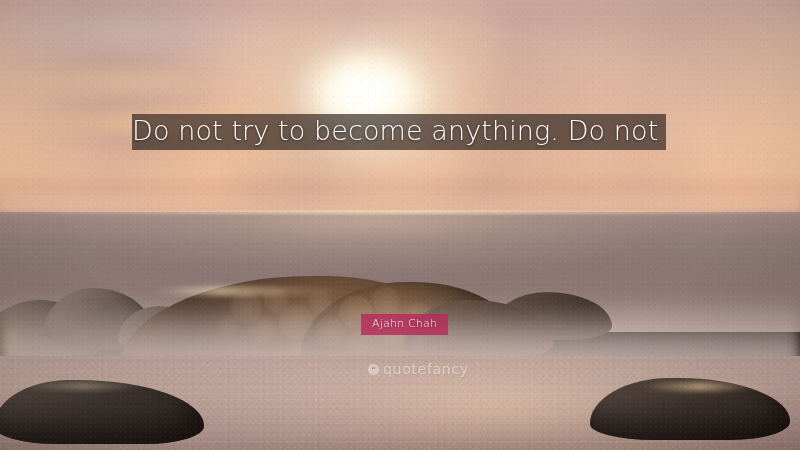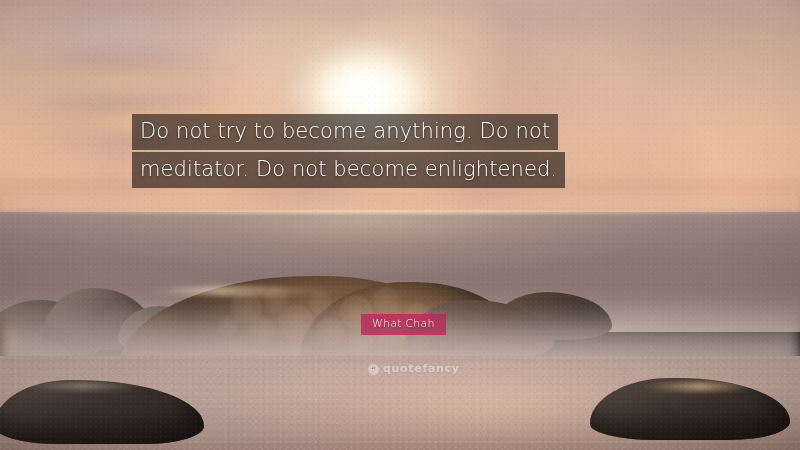--- a/index.html
+++ b/index.html
@@ -291,26 +291,26 @@
   
   .quote-block {
     position: absolute;
     left: 132px;
     top: 114px;
     width: 540px;
   }
   .quote-line {
     display: table;
     margin: 0 0 2px 0;
-    padding: 2px 8px 4px 8px;
+    padding: 2px 8px 4px 0;
     background: rgba(36,27,23,0.64);
     color: #fdfcfa;
     font-family: "DejaVu Sans", sans-serif;
     font-weight: 300;
-    font-size: 21px;
+    font-size: 27px;
     line-height: 30px;
     letter-spacing: 0.1px;
     white-space: nowrap;
     text-shadow: 0 1px 3px rgba(0,0,0,0.55);
   }
 
   
   .author-badge {
     position: absolute;
     left: 361px;
@@ -343,22 +343,22 @@
     color: rgba(120,100,95,0.95);
     font-family: "DejaVu Serif", serif;
     font-size: 8px;
     font-weight: 700;
     line-height: 11px;
     text-align: center;
   }
   .wm-text {
     color: rgba(252,248,246,0.85);
     font-family: "DejaVu Sans", sans-serif;
-    font-weight: 700;
-    font-size: 11px;
+    font-weight: 400;
+    font-size: 14px;
     line-height: 12px;
     letter-spacing: 0.7px;
     text-shadow: 0 1px 2px rgba(0,0,0,0.18);
   }
 </style>
 </head>
 <body>
 
 <div id="stage">
 
@@ -415,25 +415,24 @@
   <div class="rock rock-fg-left-hl"></div>
   <div class="rock rock-fg-right"></div>
   <div class="rock rock-fg-right-hl"></div>
   <div class="wet-reflect"></div>
 
   <div class="layer vignette"></div>
   <div class="layer grain"></div>
 
   <div class="quote-block" id="quote-block">
       <div class="quote-line">Do not try to become anything. Do not</div>
-      <div class="quote-line">meditator. Do not become enlightened.</div>
     </div>
 
   <div class="author-badge">
-    <span>What Chah</span>
+    <span>Ajahn Chah</span>
   </div>
 
   <div class="watermark">
     <span class="wm-logo">“</span>
     <span class="wm-text">quotefancy</span>
   </div>
 
 </div>
 
 </body></html>

